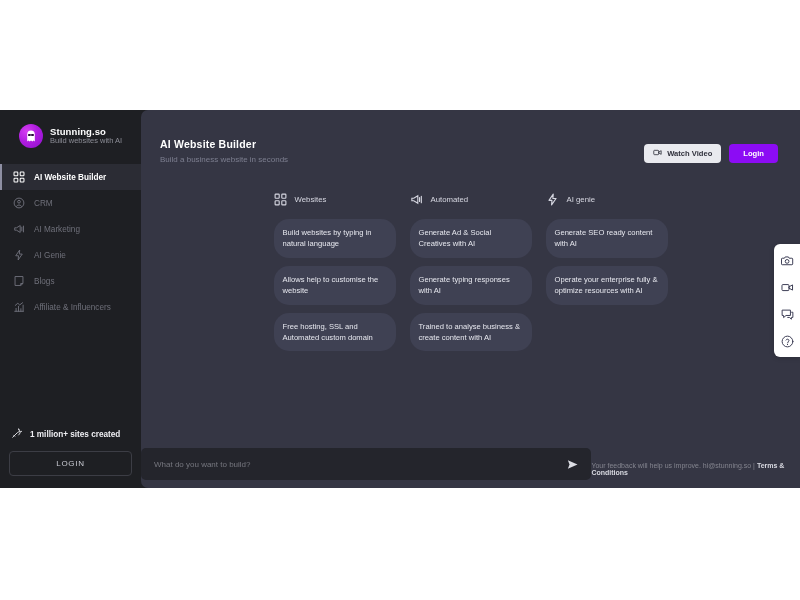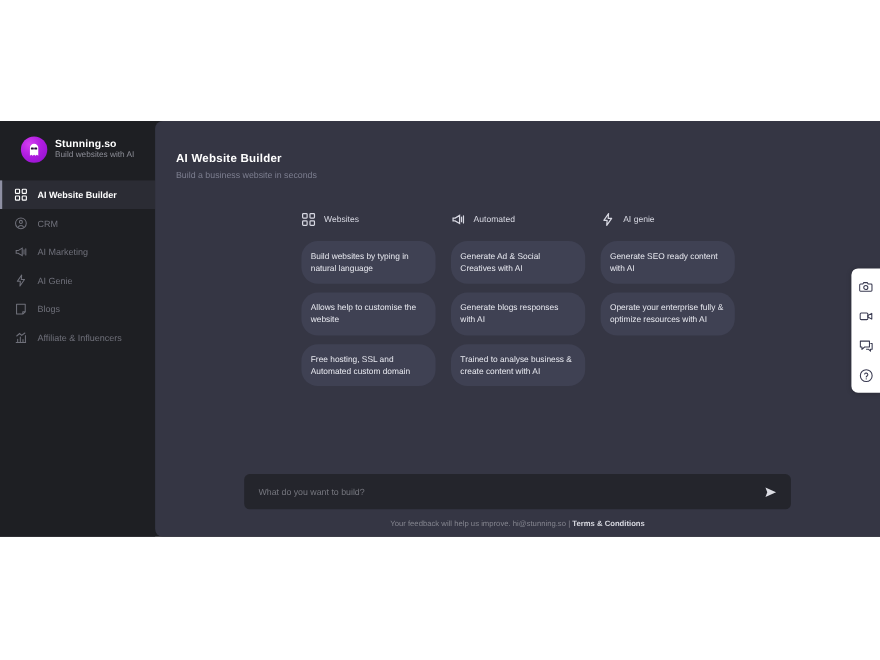--- a/index.html
+++ b/index.html
@@ -134,21 +134,21 @@
     border-radius: 15px;
     padding: 8px 9px;
     margin-bottom: 8px;
     color: #e7e8ef;
     font-size: 7.6px;
     line-height: 1.5;
     cursor: pointer;
   }
 
   
-  #prompt-area { margin-top: auto; padding: 0 0 8px 0; display: flex; flex-direction: column; align-items: center; }
+  #prompt-area { margin-top: auto; padding: 0 0 8px 0; display: flex; flex-direction: row; align-items: center; }
   #prompt-bar {
     width: 497px; height: 32px;
     background: #24252c; border-radius: 5px;
     display: flex; align-items: center;
     padding: 0 12px 0 13px;
   }
   #prompt-input {
     flex: 1; background: transparent; border: none; outline: none;
     color: #e4e5ec; font-size: 8px;
     font-family: "Liberation Sans", sans-serif;
@@ -257,28 +257,54 @@
             <path d="M2 12h10"></path>
             <path d="M3.6 12V8.6M6.4 12V6.2M9.2 12V9M11.8 12V4.8"></path>
             <path d="M2.6 5.2 5.6 2.6l2.2 2 3.4-2.6"></path>
           </svg>
         </span>
         <span>Affiliate &amp; Influencers</span>
       </div>
 
     </nav>
 
+    <div id="sidebar-bottom">
+      <div id="sites-created">
+        <span class="nav-ico">
+          <svg width="11" height="11" viewBox="0 0 14 14" fill="none" stroke="#f0f0f4" stroke-width="1.1" stroke-linecap="round">
+            <path d="M2.2 11.8 7.4 6.6"></path>
+            <path d="M7.4 6.6c1.6-1.6 3.6-2.4 4.4-2.1.3.8-.5 2.8-2.1 4.4"></path>
+            <path d="M10.6 2.2v1.6M12.4 4.3h1.1M9.6 1.1v.9"></path>
+            <path d="M3.5 9.2l1.3 1.3"></path>
+          </svg>
+        </span>
+        <span>1 million+ sites created</span>
+      </div>
+      <button id="sidebar-login">LOGIN</button>
+    </div>
   </aside>
 
   <main id="main">
 
     <div id="main-header">
       <div id="header-titles">
         <span id="page-title">AI Website Builder</span>
         <span id="page-subtitle">Build a business website in seconds</span>
+      </div>
+      <div id="header-actions">
+        <button id="watch-video-btn">
+          <span>
+            <svg width="9" height="9" viewBox="0 0 14 14" fill="none" stroke="#30313c" stroke-width="1.3" stroke-linejoin="round">
+              <rect x="1.2" y="3.6" width="7.6" height="6.8" rx="1.2"></rect>
+              <path d="M8.8 6.4l3.9-2.2v5.6L8.8 7.6z"></path>
+            </svg>
+          </span>
+          <span>Watch Video</span>
+        </button>
+        <button id="login-btn">Login</button>
       </div>
     </div>
 
     <div id="columns">
 
       <section class="column">
         <div class="col-head">
           <span class="col-ico">
             <svg width="13" height="13" viewBox="0 0 14 14" fill="none" stroke="#d7d8e2" stroke-width="1.2">
               <rect x="1.2" y="1.2" width="4.4" height="4.4" rx=".8"></rect>
@@ -298,21 +324,21 @@
         <div class="col-head">
           <span class="col-ico">
             <svg width="13" height="13" viewBox="0 0 14 14" fill="none" stroke="#d7d8e2" stroke-width="1.2">
               <path d="M2 5.6v2.8h2.1L8.4 11V3L4.1 5.6z"></path>
               <path d="M10.3 4.8v4.4M12.2 3.6v6.8" stroke-linecap="round"></path>
             </svg>
           </span>
           <span class="col-title">Automated</span>
         </div>
         <div class="feature-card">Generate Ad &amp; Social Creatives with AI</div>
-        <div class="feature-card">Generate blogs responses with AI</div>
+        <div class="feature-card">Generate typing responses with AI</div>
         <div class="feature-card">Trained to analyse business &amp; create content with AI</div>
       </section>
 
       <section class="column">
         <div class="col-head">
           <span class="col-ico">
             <svg width="13" height="13" viewBox="0 0 14 14" fill="none" stroke="#d7d8e2" stroke-width="1.2" stroke-linejoin="round">
               <path d="M7.8 1.2 3.2 7.9h3.2l-.4 4.9 4.8-6.9H7.4z"></path>
             </svg>
           </span>

